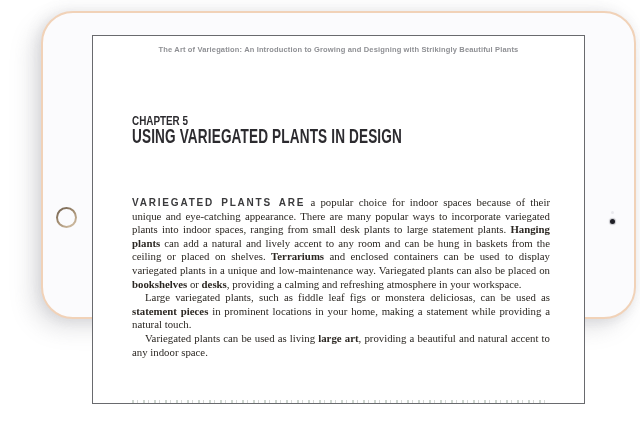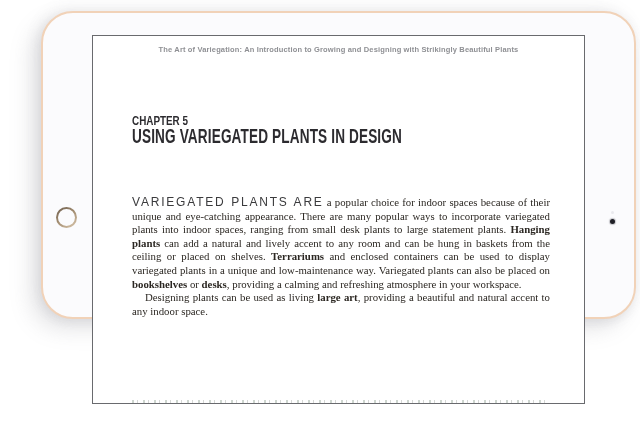--- a/index.html
+++ b/index.html
@@ -74,21 +74,21 @@
     overflow:hidden;
     font-family:"Liberation Serif",serif;
     font-size:10.8px;line-height:13.6px;
     color:var(--body-text-color);
     text-align:justify;
   }
   .para{margin:0;hyphens:auto;}
   .para.indent{text-indent:13px;}
   .opener{
     font-family:"Liberation Sans",sans-serif;
-    font-size:12px;letter-spacing:1.8px;color:#3a3a3c;
+    font-size:10px;letter-spacing:1.8px;color:#3a3a3c;font-weight:bold;
   }
   .clipped-line{
     position:absolute;left:39px;bottom:0;width:418px;height:3px;
     background:repeating-linear-gradient(90deg,
       rgba(70,100,75,.38) 0 2px, rgba(255,255,255,0) 2px 5px,
       rgba(60,70,60,.30) 5px 6px, rgba(255,255,255,0) 6px 11px);
     opacity:.7;
   }
 </style>
 </head>
@@ -101,18 +101,19 @@
 
   <div class="screen">
     <div class="running-head">The Art of Variegation: An Introduction to Growing and Designing with Strikingly Beautiful Plants</div>
 
     <div class="chapter-label">CHAPTER 5</div>
 
     <h1 class="chapter-title">USING VARIEGATED PLANTS IN DESIGN</h1>
 
     <div class="book-body">
         <p class="para"><span class="opener">VARIEGATED PLANTS ARE</span><span> a popular choice for indoor spaces because of their unique and eye-catching appearance. There are many popular ways to incorporate variegated plants into indoor spaces, ranging from small desk plants to large statement plants. </span><b>Hanging plants</b><span> can add a natural and lively accent to any room and can be hung in baskets from the ceiling or placed on shelves. </span><b>Terrariums</b><span> and enclosed containers can be used to display variegated plants in a unique and low-maintenance way. Variegated plants can also be placed on </span><b>bookshelves</b><span> or </span><b>desks</b><span>, providing a calming and refreshing atmosphere in your workspace.</span></p>
-        <p class="para indent"><span>Designing plants can be used as living </span><b>large art</b><span>, providing a beautiful and natural accent to any indoor space.</span></p>
+        <p class="para indent"><span>Large variegated plants, such as fiddle leaf figs or monstera deliciosas, can be used as </span><b>statement pieces</b><span> in prominent locations in your home, making a statement while providing a natural touch.</span></p>
+        <p class="para indent"><span>Variegated plants can be used as living </span><b>large art</b><span>, providing a beautiful and natural accent to any indoor space.</span></p>
       </div>
 
     <div class="clipped-line"></div>
   </div>
 </div>
 
 </body></html>

